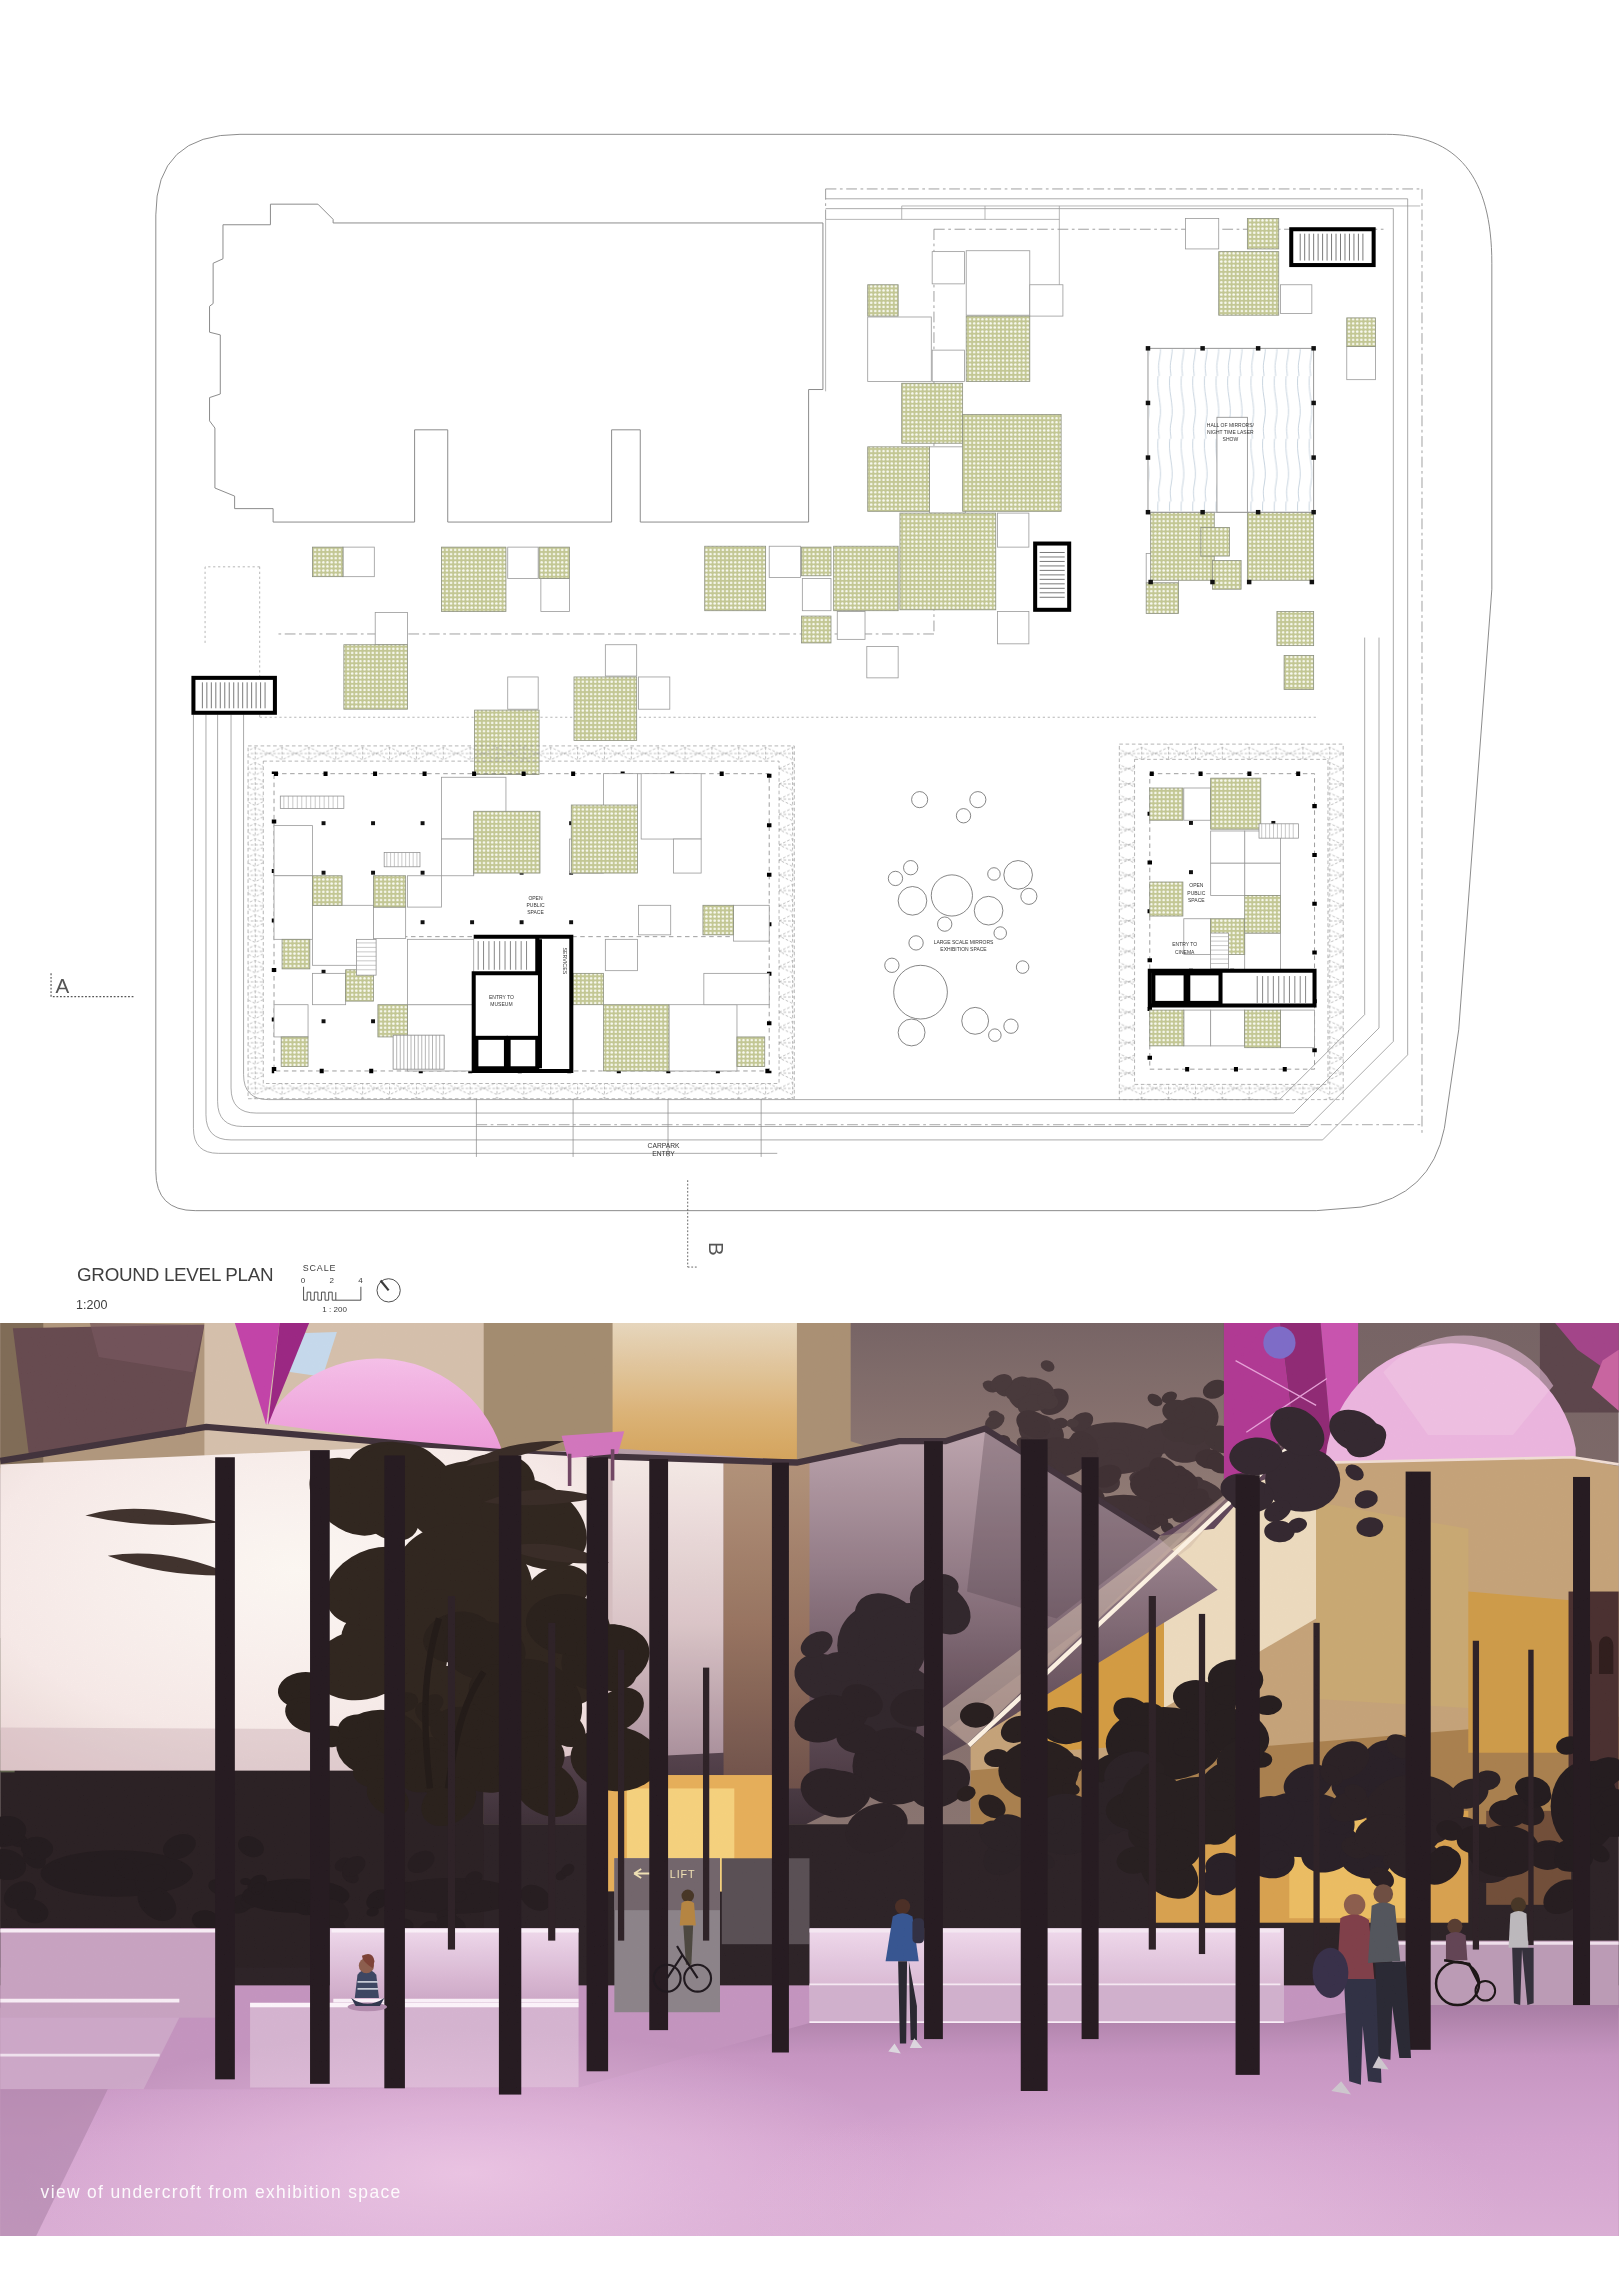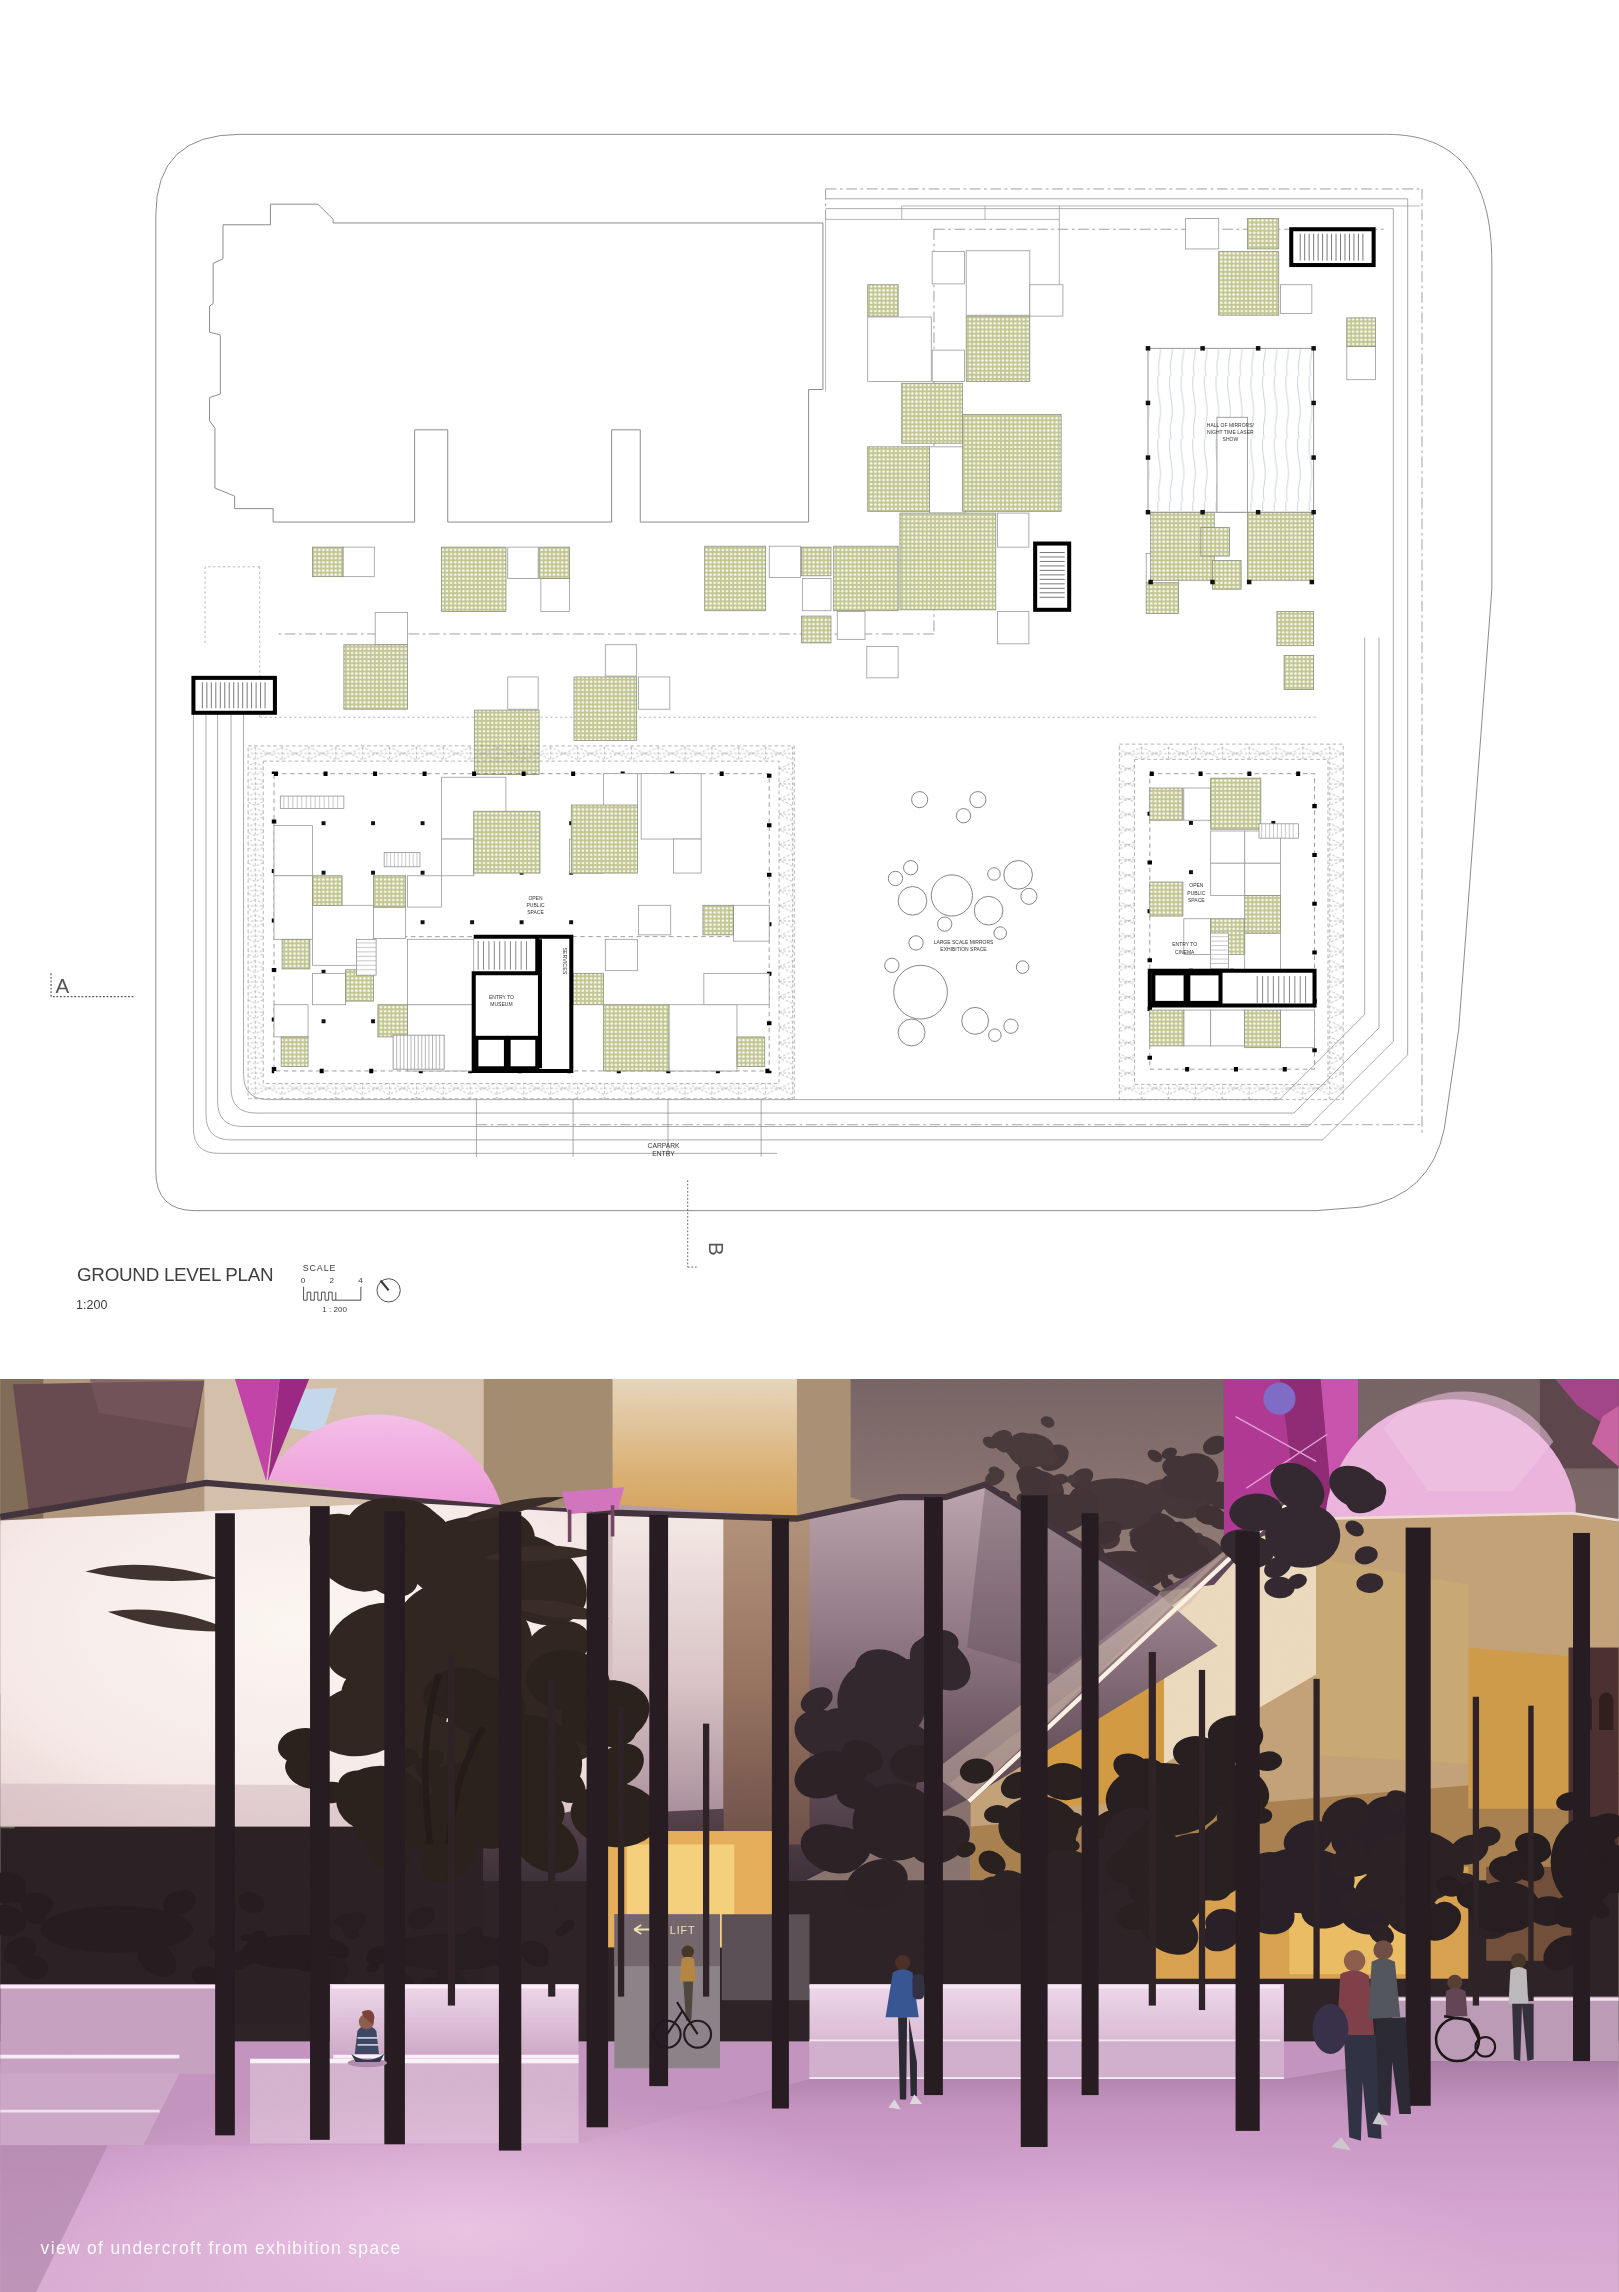--- a/index.html
+++ b/index.html
@@ -1,18 +1,18 @@
 <!DOCTYPE html>
 <html style="font-size:14.3px"><head>
 <meta charset="utf-8">
 <style>
   html,body{margin:0;padding:0;background:#ffffff;}
   #page{position:relative;width:1619px;height:2293px;background:#ffffff;overflow:hidden;font-family:"Liberation Sans", sans-serif;}
   #planwrap{position:absolute;left:0;top:0;width:1619px;height:1379px;}
-  #photowrap{position:absolute;left:0;top:1379px;width:1619px;height:913px;}
+  #photowrap{position:absolute;left:0;top:1323px;width:1619px;height:913px;}
   svg{display:block;}
   text{font-family:"Liberation Sans", sans-serif;}
 </style>
 </head>
 <body>
 <div id="page">
 
 <div id="planwrap">
 <svg width="1619" height="1379" viewBox="0 0 1808 1540">
 <defs>

